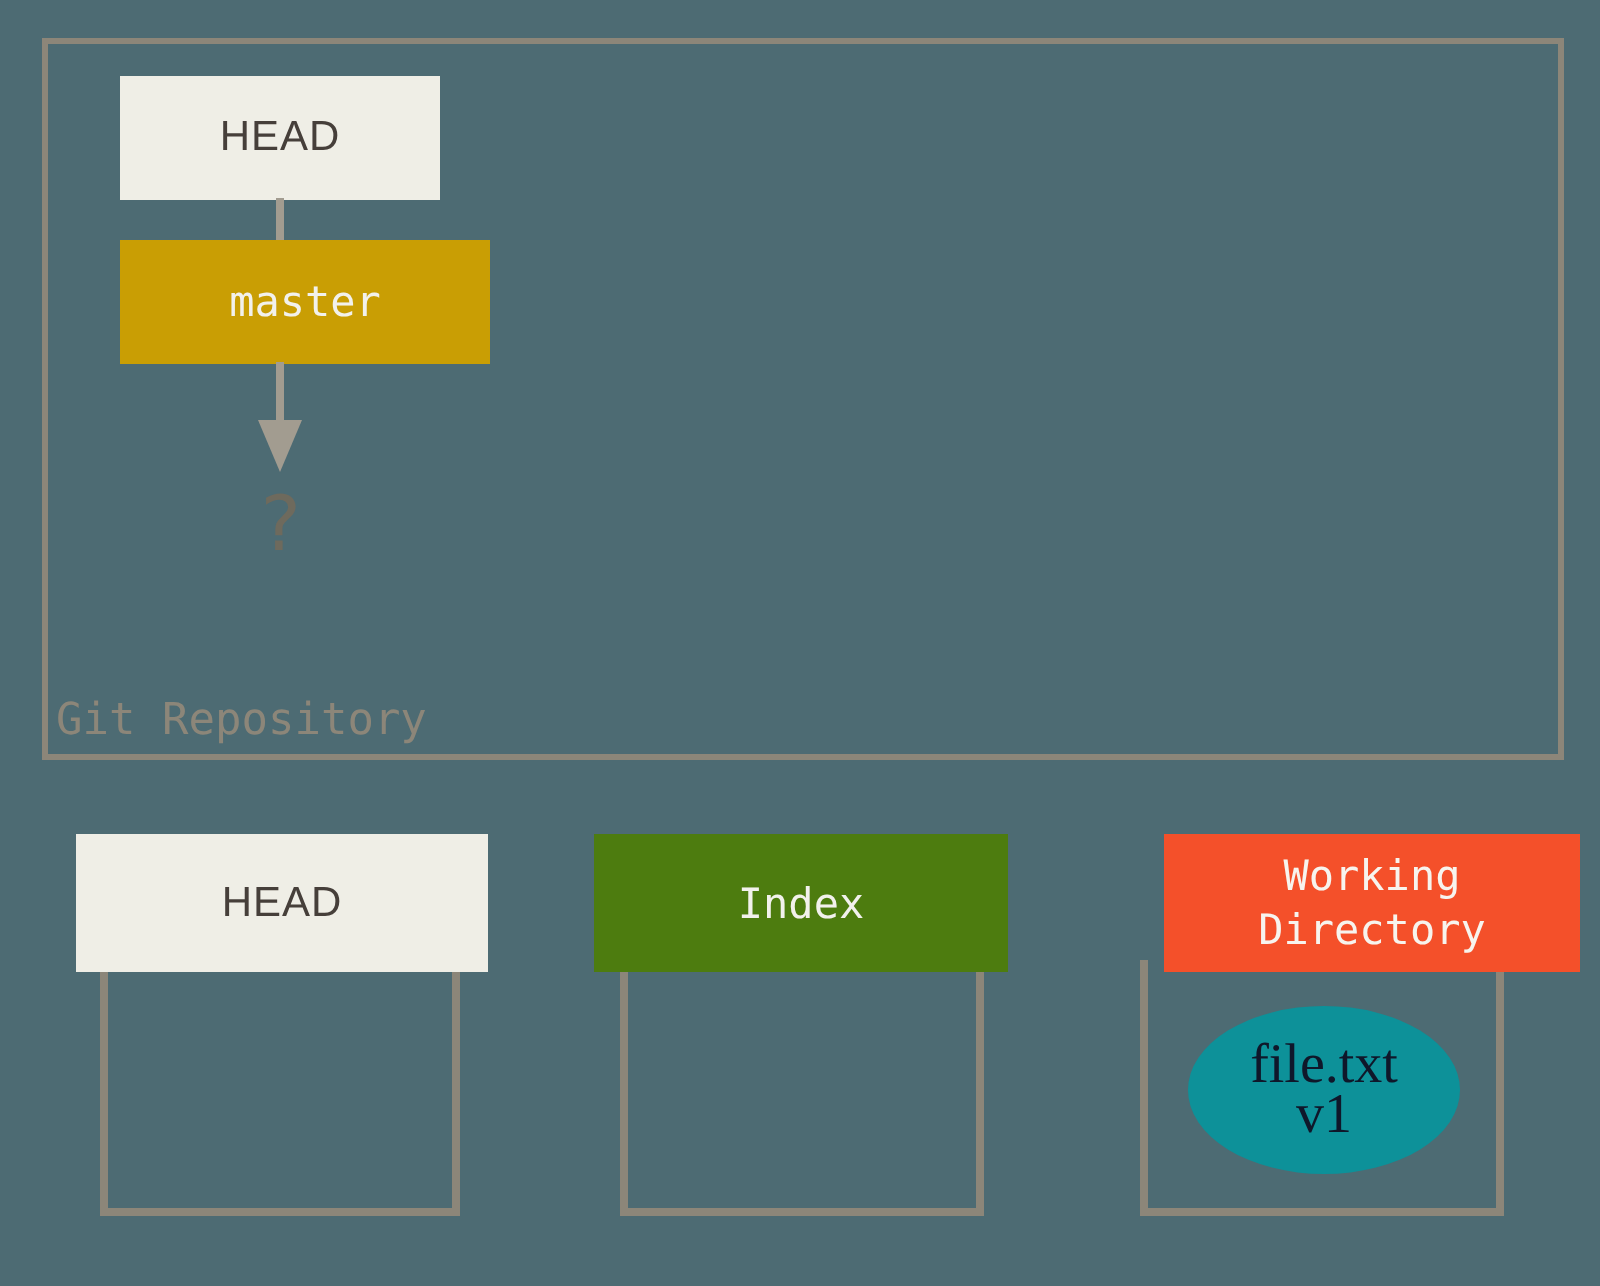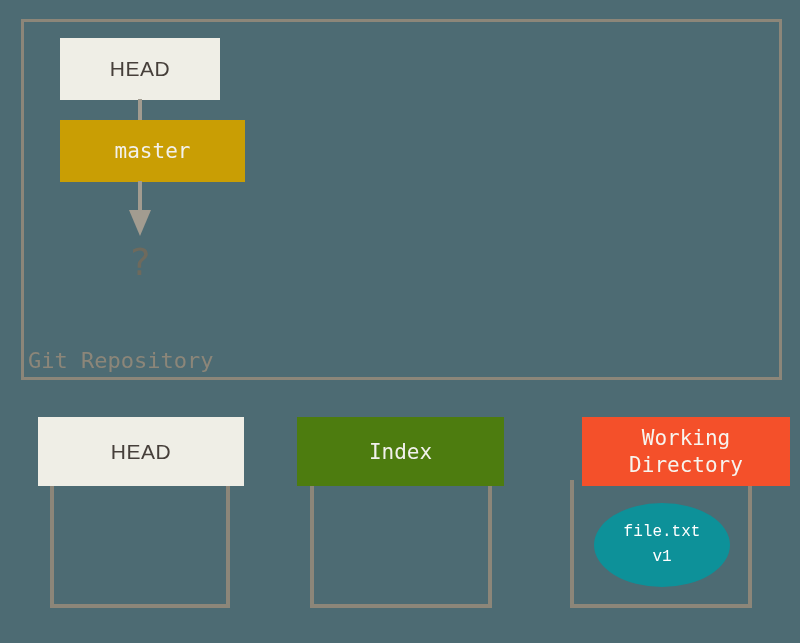--- a/index.html
+++ b/index.html
@@ -221,24 +221,24 @@
     border-radius: 50%;
     display: flex;
     align-items: center;
     justify-content: center;
     text-align: center;
     z-index: 4;
   }
   #wd-file-blob .node-label {
     display: block;
     white-space: pre-line;
-    font-family: Liberation Mono, monospace;
-    font-size: 16px;
+    font-family: Liberation Serif, serif;
+    font-size: 28px;
     line-height: 25px;
-    color: #ffffff;
+    color: #0f172a;
   }
 </style>
 </head>
 <body>
 
 <div id="stage">
 
   <div id="repo-container"></div>
   <div id="repo-label">Git Repository</div>
 

